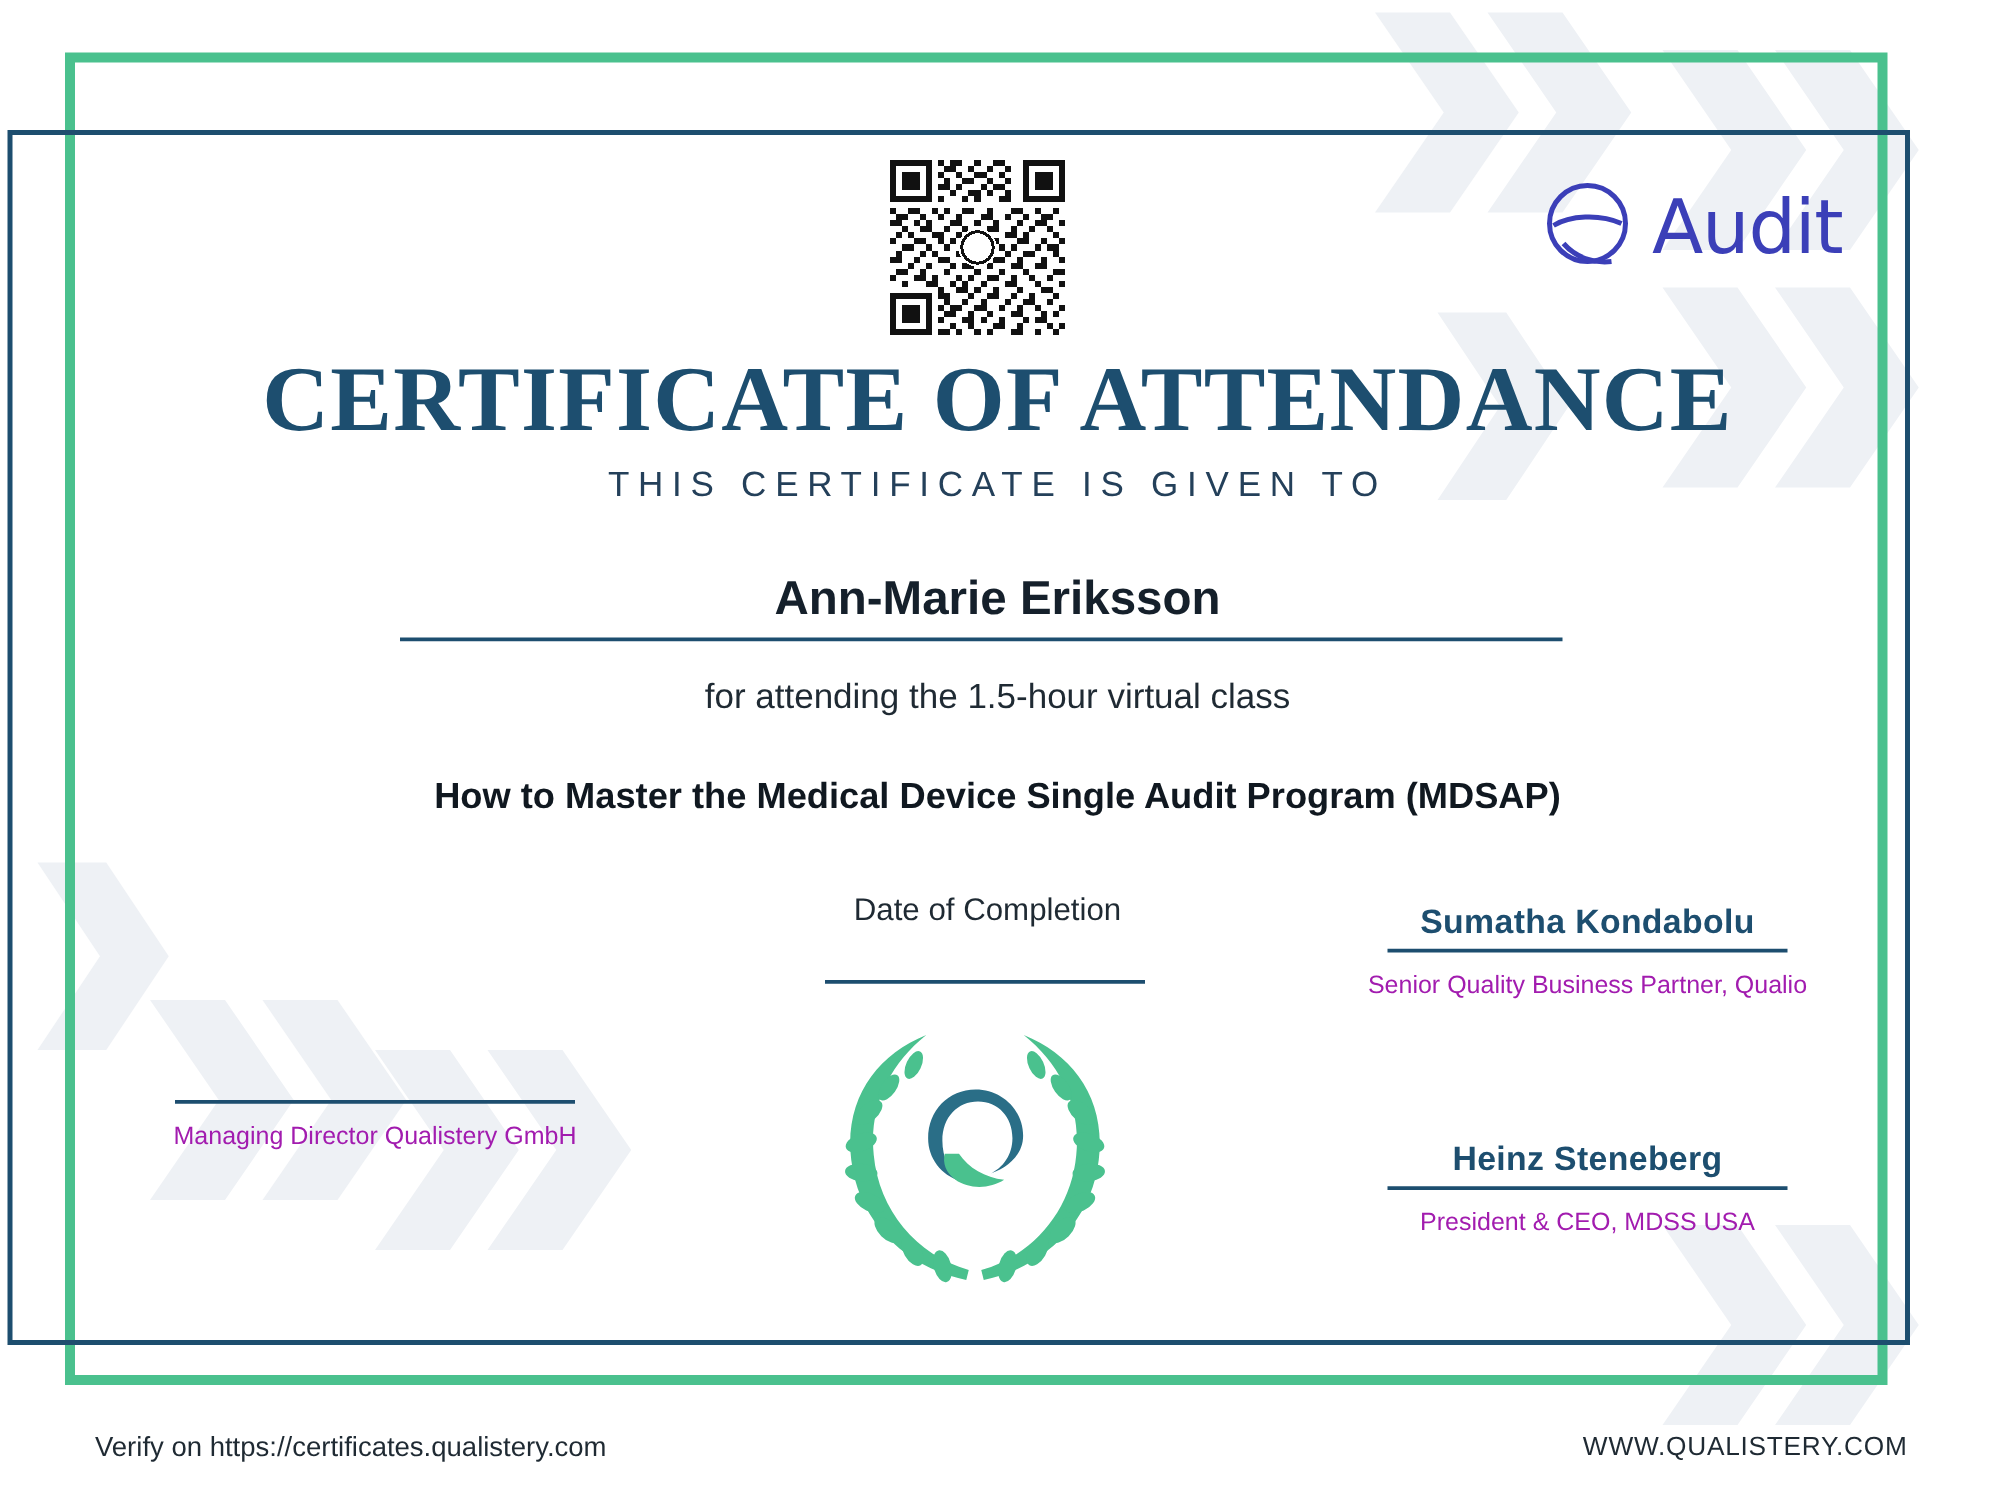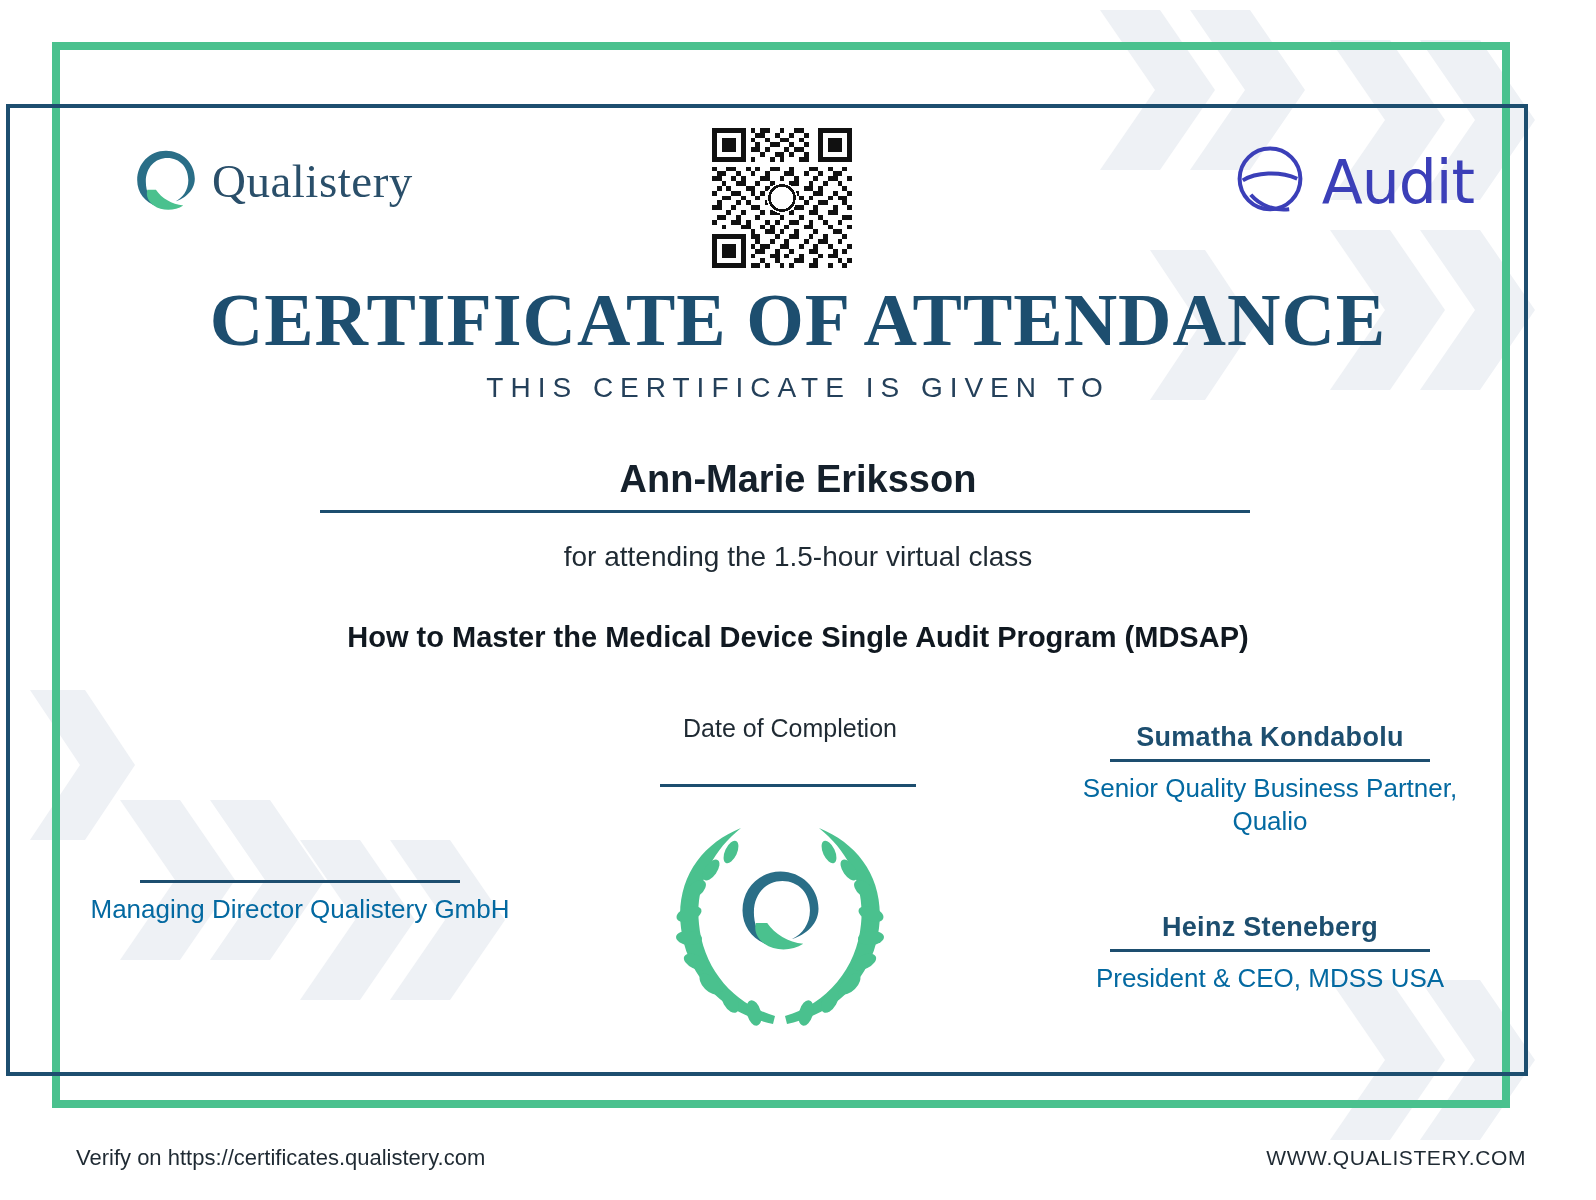--- a/index.html
+++ b/index.html
@@ -206,22 +206,22 @@
     font-weight: 700;
     color: #1d4e6f;
     letter-spacing: .3px;
   }
   .sig .rule {
     height: 3px;
     background: #1d4e6f;
     margin: 6px auto 10px;
   }
   .sig .role {
-    font-size: 26px;
-    color: #0369a1;
+    font-size: 20px;
+    color: #a21caf;
     line-height: 33px;
   }
 
   .sig-right-1 { left: 1050px; top: 722px; width: 440px; }
   .sig-right-1 .rule { width: 320px; }
   .sig-right-2 { left: 1050px; top: 912px; width: 440px; }
   .sig-right-2 .rule { width: 320px; }
   .sig-left-1  { left: 80px;  top: 874px; width: 440px; }
   .sig-left-1 .rule { width: 320px; }
 
@@ -284,29 +284,20 @@
       <polygon points="1420,980 1480,980 1535,1060 1480,1140 1420,1140 1475,1060"></polygon>
     </g>
   </svg>
 </div>
 
 <div class="green-border"></div>
 <div class="navy-border"></div>
 
 <div class="content">
 
-  <div class="qualistery-logo">
-    <span class="qmark">
-      <svg viewBox="0 0 100 100" width="72" height="72">
-        <path d="M50 8 C27 8 10 26 10 49 C10 66 21 80 37 85 C28 78 22 65 22 51 C22 31 35 18 52 18 C69 18 81 31 81 49 C81 63 73 74 62 79 C72 76 90 66 90 47 C90 25 72 8 50 8 Z" fill="#2a6e87"></path>
-        <path d="M36 62 C44 74 58 82 74 84 C62 92 44 92 33 84 C25 78 22 70 24 62 Z" fill="#4ac18e"></path>
-      </svg>
-    </span>
-    <span class="qname">Qualistery</span>
-  </div>
 
   <div class="qr">
     <svg viewBox="0 0 29 29" width="140" height="140" shape-rendering="crispEdges">
       <rect width="29" height="29" fill="#ffffff"></rect>
       <g fill="#111111">
         <rect x="0" y="0" width="7" height="1"></rect>
           <rect x="0" y="6" width="7" height="1"></rect>
         <rect x="0" y="0" width="1" height="7"></rect>
           <rect x="6" y="0" width="1" height="7"></rect>
         <rect x="2" y="2" width="3" height="3"></rect>

